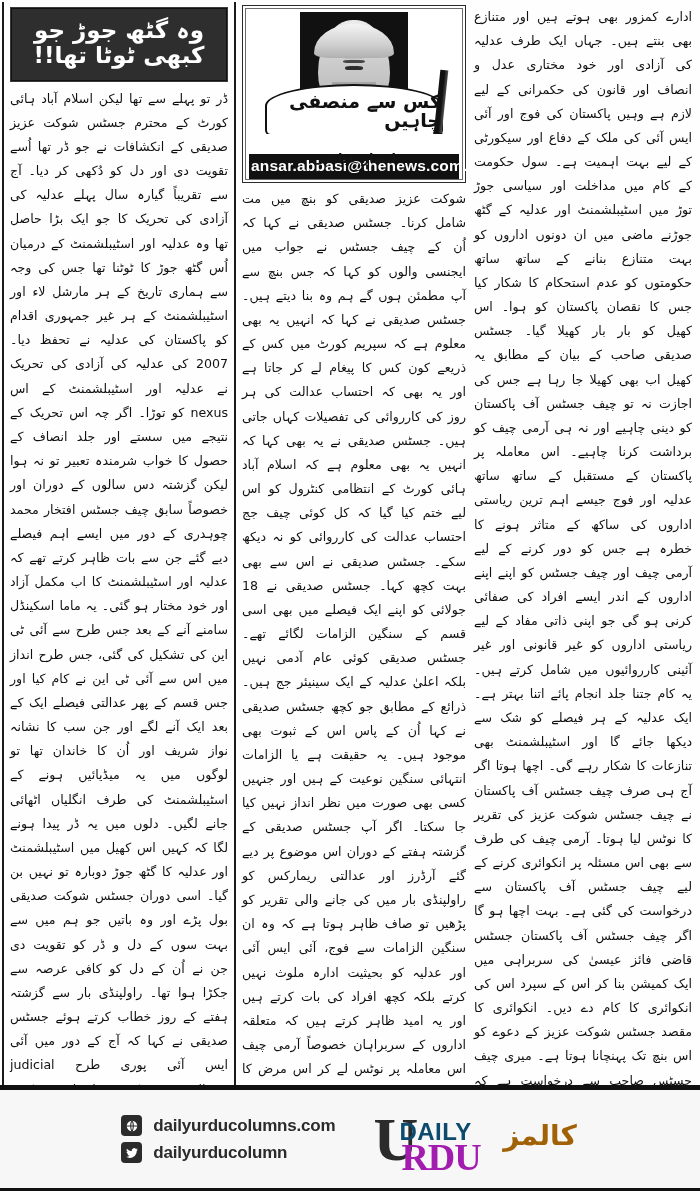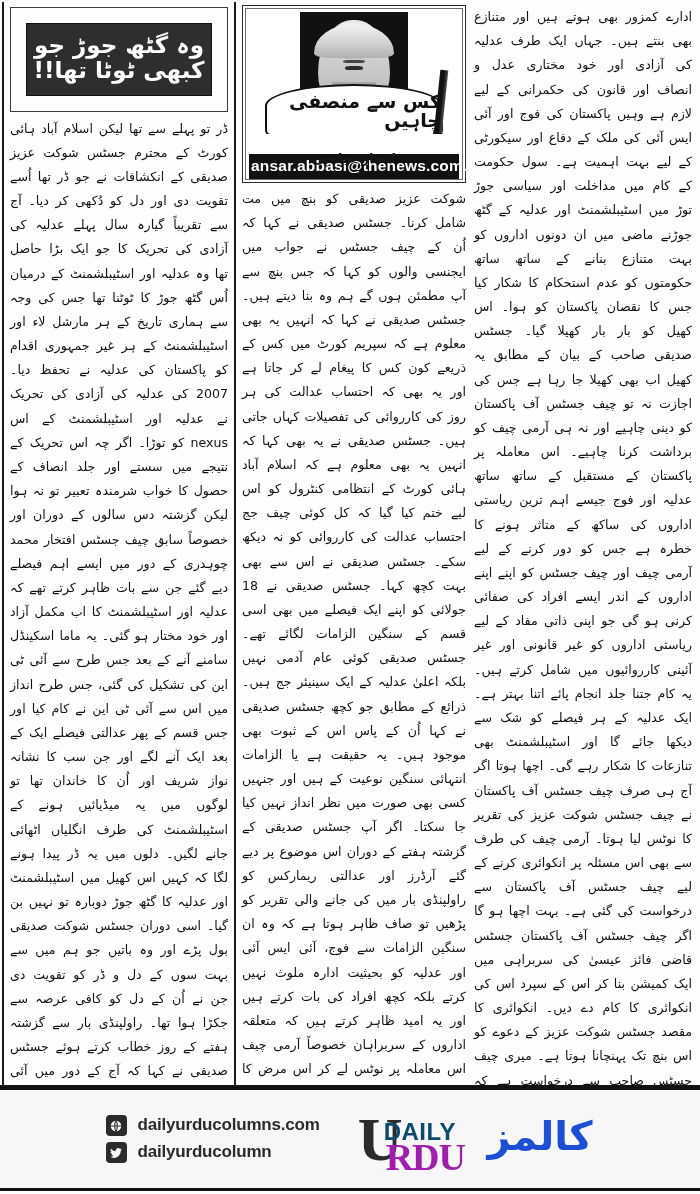--- a/index.html
+++ b/index.html
@@ -58,21 +58,21 @@
 
   
   .col-right, .col-mid {
     border-left: 2px solid #1a1a1a;
   }
 
   
   .headline-wrap {
     box-sizing: border-box;
     border: 1px solid #3a3a3a;
-    padding: 15px;
+    padding: 0;
     background: #fdfdfd;
     margin: 2px 0 5px 0;
   }
   .headline {
     background: #2e2e2e;
     color: #ffffff;
     text-align: center;
     font-size: 23px;
     font-weight: bold;
     letter-spacing: 1px;
@@ -307,36 +307,37 @@
   .logo-rdu {
     position: absolute;
     left: 28px;
     top: 28px;
     font-size: 38px;
     font-weight: bold;
     letter-spacing: -1px;
     color: #a21caf;
   }
   .logo-urdu-word {
-    font-size: 40px;
-    font-weight: bold;
-    color: #1d4ed8;
+    font-size: 28px;
+    font-weight: bold;
+    color: #a16207;
     margin-right: 2px;
     margin-left: 86px;
     line-height: 1;
     padding-bottom: 6px;
   }
   .socials {
     display: flex;
     flex-direction: column;
     gap: 6px;
     direction: ltr;
   }
   .social-row {
     display: flex;
+    align-items: center;
     gap: 11px;
   }
   .social-ico {
     width: 21px;
     height: 21px;
     border-radius: 4px;
     background: #2b2b2b;
     color: #fff;
     display: flex;
     align-items: center;

